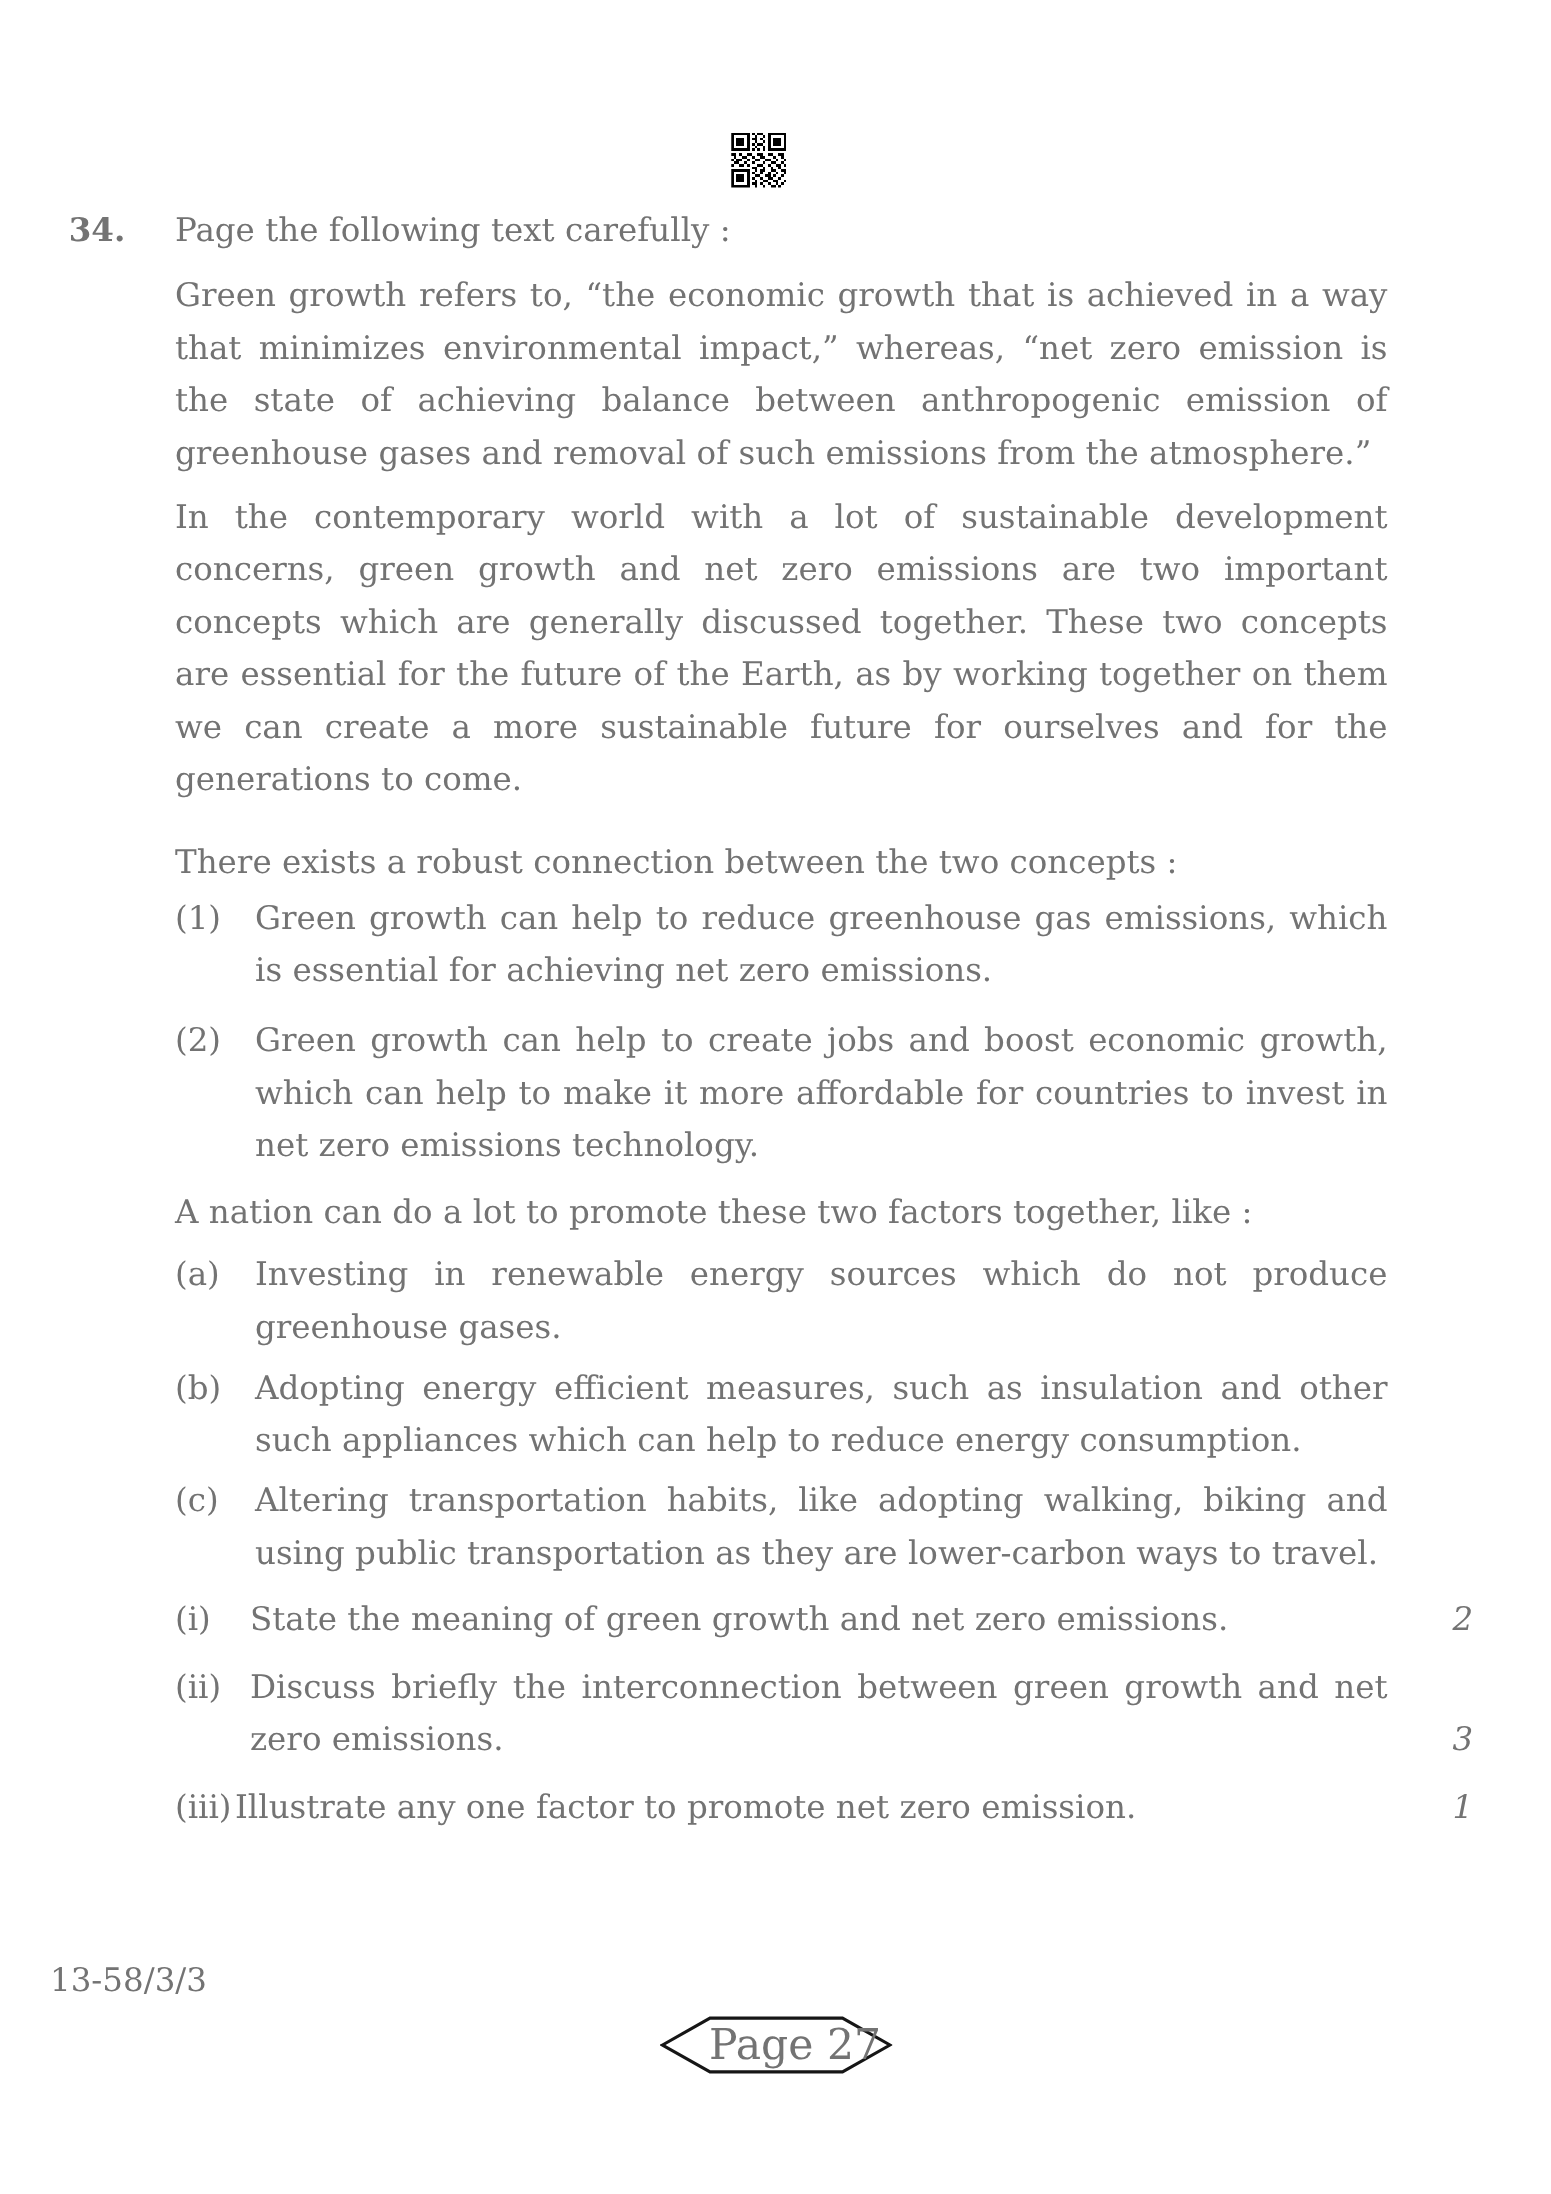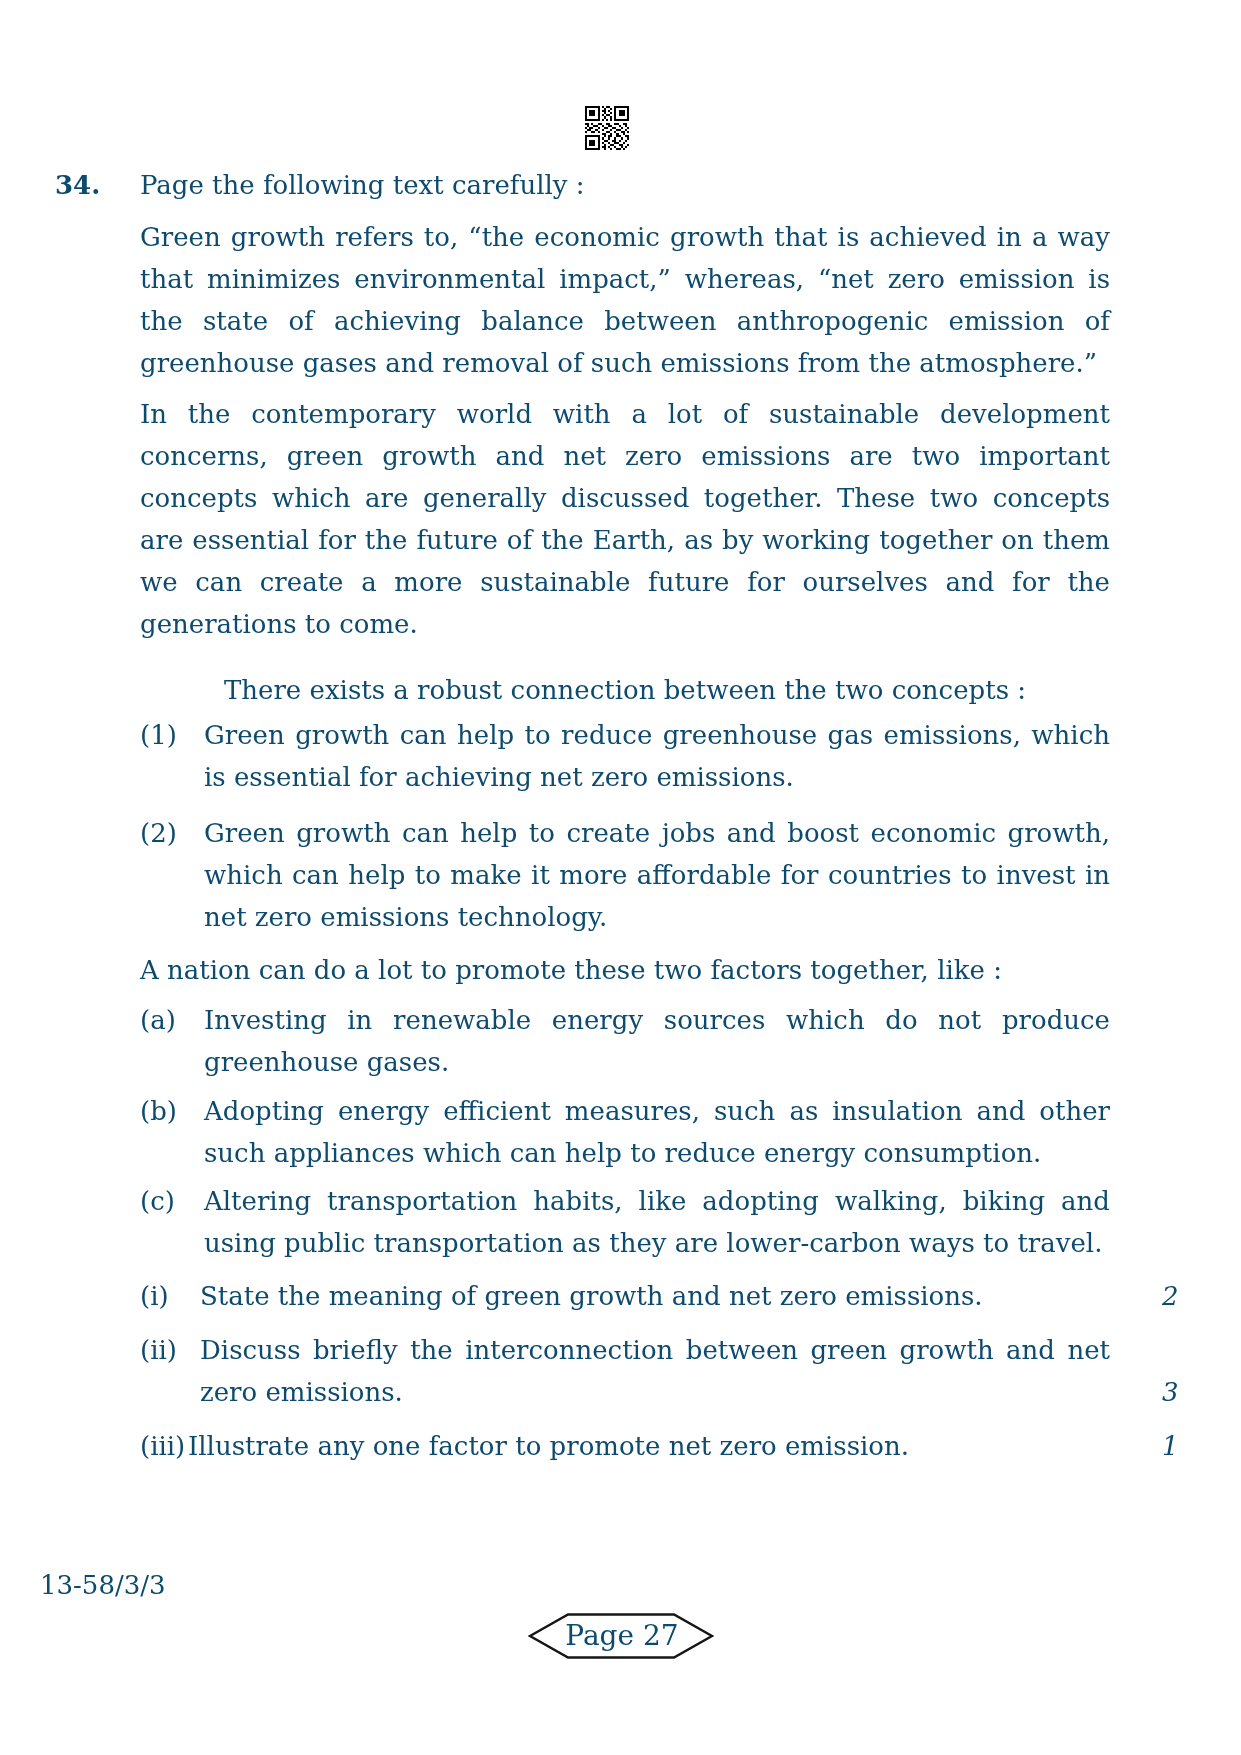--- a/index.html
+++ b/index.html
@@ -3,21 +3,21 @@
 <meta charset="utf-8">
 <style>
   * { margin: 0; padding: 0; box-sizing: border-box; }
   html, body { background: #ffffff; }
   .page {
     position: relative;
     width: 1241px;
     height: 1755px;
     background: #ffffff;
     font-family: "DejaVu Serif", "Liberation Serif", serif;
-    color: #0c4a6e;
+    color: #737373;
     font-size: 26px;
     line-height: 42px;
     overflow: hidden;
   }
   .qr {
     position: absolute;
     left: 585px;
     top: 106px;
     width: 44px;
     height: 44px;
@@ -30,21 +30,21 @@
   }
   .content {
     position: absolute;
     left: 140px;
     top: 164px;
     width: 970px;
   }
   .just { text-align: justify; }
   .p-first   { margin-top: 9px; }
   .p-second  { margin-top: 10px; }
-  .connection-intro { margin-top: 24px; text-align: center; }
+  .connection-intro { margin-top: 24px; }
   .item { position: relative; padding-left: 64px; }
   .item .ilabel { position: absolute; left: 0; top: 0; }
   .num-1  { margin-top: 3px; }
   .num-2  { margin-top: 14px; }
   .nation-line { margin-top: 11px; }
   .let-a { margin-top: 8px; }
   .let-b { margin-top: 7px; }
   .let-c { margin-top: 6px; }
   .closing-line { margin-top: 16px; }
   .subq { position: relative; padding-left: 60px; }
@@ -67,26 +67,26 @@
   .page-badge {
     position: absolute;
     left: 528px;
     top: 1612px;
     width: 186px;
     height: 48px;
   }
   .page-badge svg { position: absolute; left: 0; top: 0; }
   .page-badge .badge-text {
     position: absolute;
-    left: 1px; top: 0;
+    left: 15px; top: 0;
     width: 100%; height: 100%;
     display: flex;
     align-items: center;
     justify-content: center;
-    font-size: 28px;
+    font-size: 34px;
     line-height: 48px;
   }
 </style>
 </head>
 <body>
 
 <div class="page">
 
   <div class="qr">
     <svg width="44" height="44" viewBox="0 0 21 21" shape-rendering="crispEdges">

